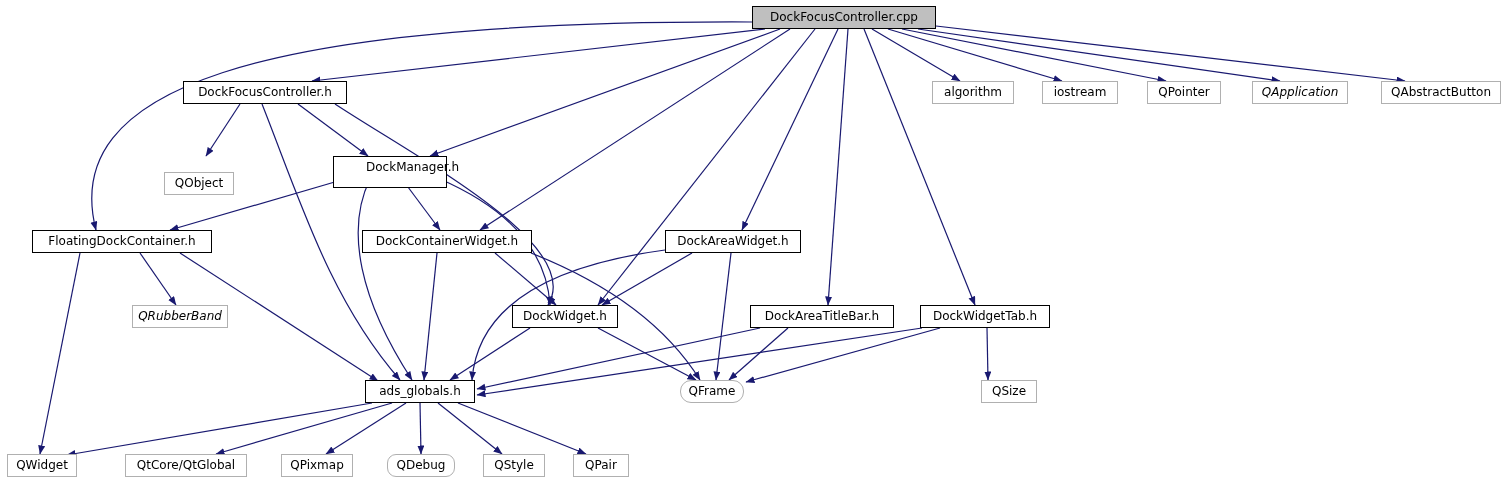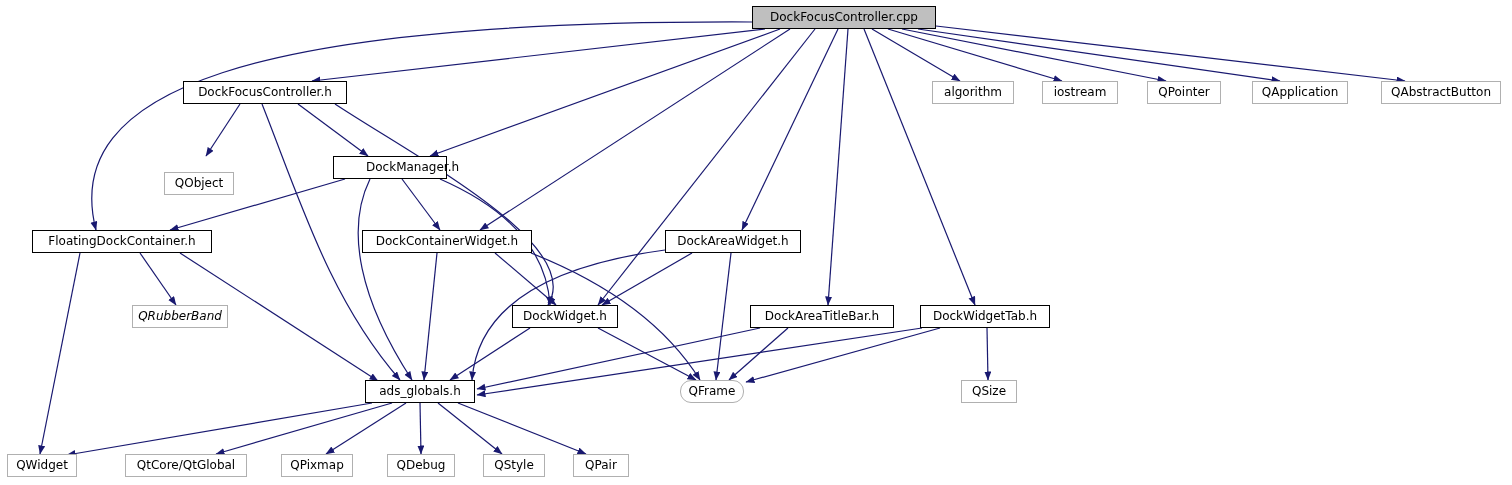--- a/index.html
+++ b/index.html
@@ -72,33 +72,33 @@
       <path d="M 406 403 L 326 454" class="edge" marker-end="url(#arrow)"></path>
       <path d="M 420 403 L 421 454" class="edge" marker-end="url(#arrow)"></path>
       <path d="M 438 403 L 502 454" class="edge" marker-end="url(#arrow)"></path>
       <path d="M 458 403 L 586 454" class="edge" marker-end="url(#arrow)"></path>
     </svg>
 <div class="node main" style="left: 752px; top: 6px; width: 184px; height: 23px;">DockFocusController.cpp</div>
     <div class="node project" style="left: 183px; top: 81px; width: 164px; height: 23px;">DockFocusController.h</div>
     <div class="node system" style="left: 932px; top: 81px; width: 82px; height: 23px;">algorithm</div>
     <div class="node system" style="left: 1042px; top: 81px; width: 76px; height: 23px;">iostream</div>
     <div class="node system" style="left: 1147px; top: 81px; width: 74px; height: 23px;">QPointer</div>
-    <div class="node system" style="left: 1252px; top: 81px; width: 96px; height: 23px;">QApplication</div>
+    <div class="node system" style="left: 1252px; top: 81px; width: 96px; height: 23px; font-style: italic;">QApplication</div>
     <div class="node system" style="left: 1381px; top: 81px; width: 120px; height: 23px;">QAbstractButton</div>
     <div class="node system" style="left: 164px; top: 172px; width: 70px; height: 23px;">QObject</div>
-    <div class="node project" style="left: 333px; top: 156px; width: 114px; height: 23px; padding-left: 32px;">DockManager.h</div>
+    <div class="node project" style="left: 333px; top: 156px; width: 114px; height: 32px; padding-left: 32px;">DockManager.h</div>
     <div class="node project" style="left: 32px; top: 230px; width: 180px; height: 23px;">FloatingDockContainer.h</div>
     <div class="node project" style="left: 362px; top: 230px; width: 170px; height: 23px;">DockContainerWidget.h</div>
     <div class="node project" style="left: 665px; top: 230px; width: 136px; height: 23px;">DockAreaWidget.h</div>
     <div class="node system" style="left: 132px; top: 305px; width: 96px; height: 23px; font-style: italic;">QRubberBand</div>
     <div class="node project" style="left: 512px; top: 305px; width: 106px; height: 23px;">DockWidget.h</div>
     <div class="node project" style="left: 920px; top: 305px; width: 130px; height: 23px;">DockWidgetTab.h</div>
     <div class="node project" style="left: 750px; top: 305px; width: 144px; height: 23px;">DockAreaTitleBar.h</div>
     <div class="node project" style="left: 365px; top: 380px; width: 110px; height: 23px;">ads_globals.h</div>
     <div class="node system" style="left: 680px; top: 380px; width: 64px; height: 23px; border-radius: 11px;">QFrame</div>
-    <div class="node system" style="left: 961px; top: 380px; width: 56px; height: 23px;">QSize</div>
+    <div class="node system" style="left: 981px; top: 380px; width: 56px; height: 23px;">QSize</div>
     <div class="node system" style="left: 7px; top: 454px; width: 70px; height: 23px;">QWidget</div>
     <div class="node system" style="left: 125px; top: 454px; width: 122px; height: 23px;">QtCore/QtGlobal</div>
     <div class="node system" style="left: 281px; top: 454px; width: 72px; height: 23px;">QPixmap</div>
-    <div class="node system" style="left: 387px; top: 454px; width: 68px; height: 23px;">QDebug</div>
+    <div class="node system" style="left: 387px; top: 454px; width: 68px; height: 23px; border-radius: 9px;">QDebug</div>
     <div class="node system" style="left: 483px; top: 454px; width: 62px; height: 23px;">QStyle</div>
     <div class="node system" style="left: 573px; top: 454px; width: 56px; height: 23px;">QPair</div>
   </div>
 
 </body></html>

